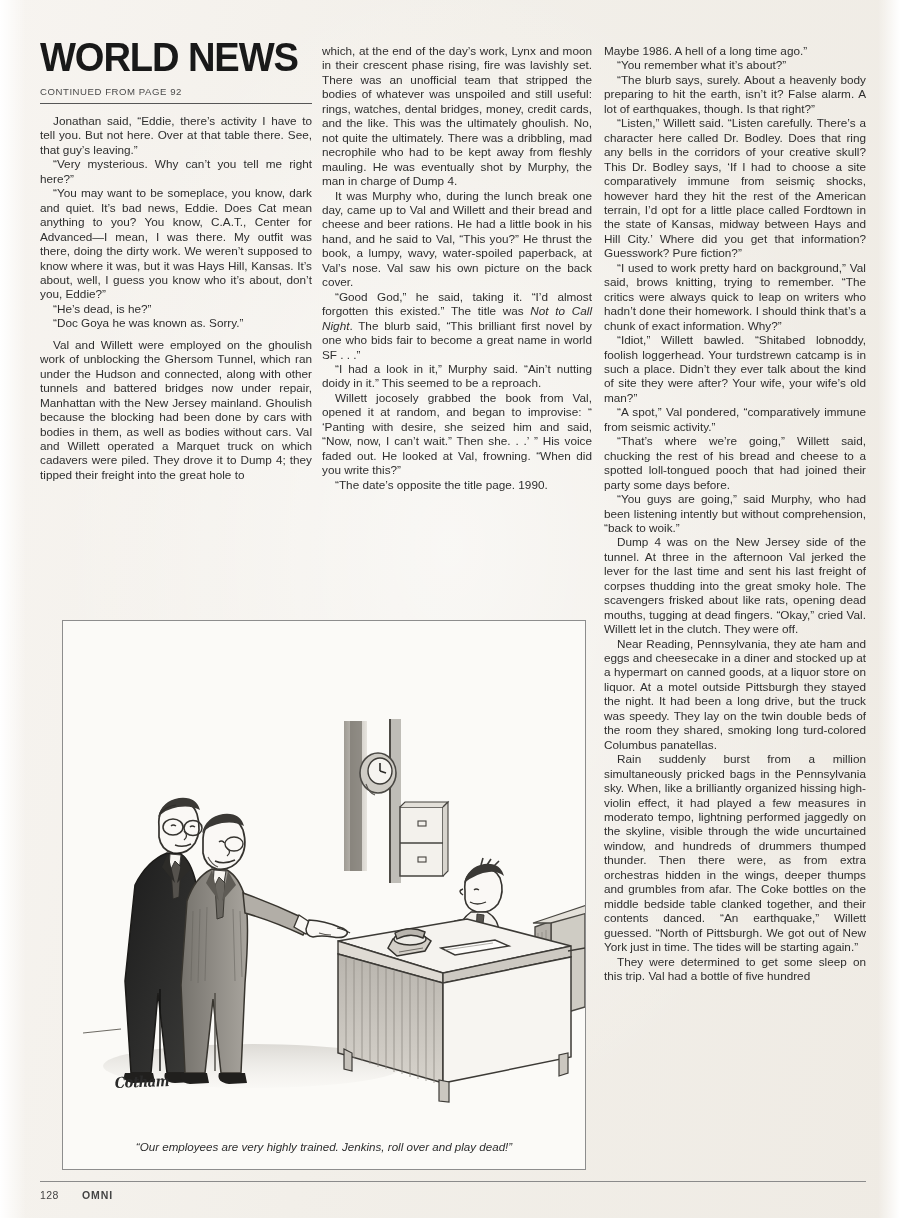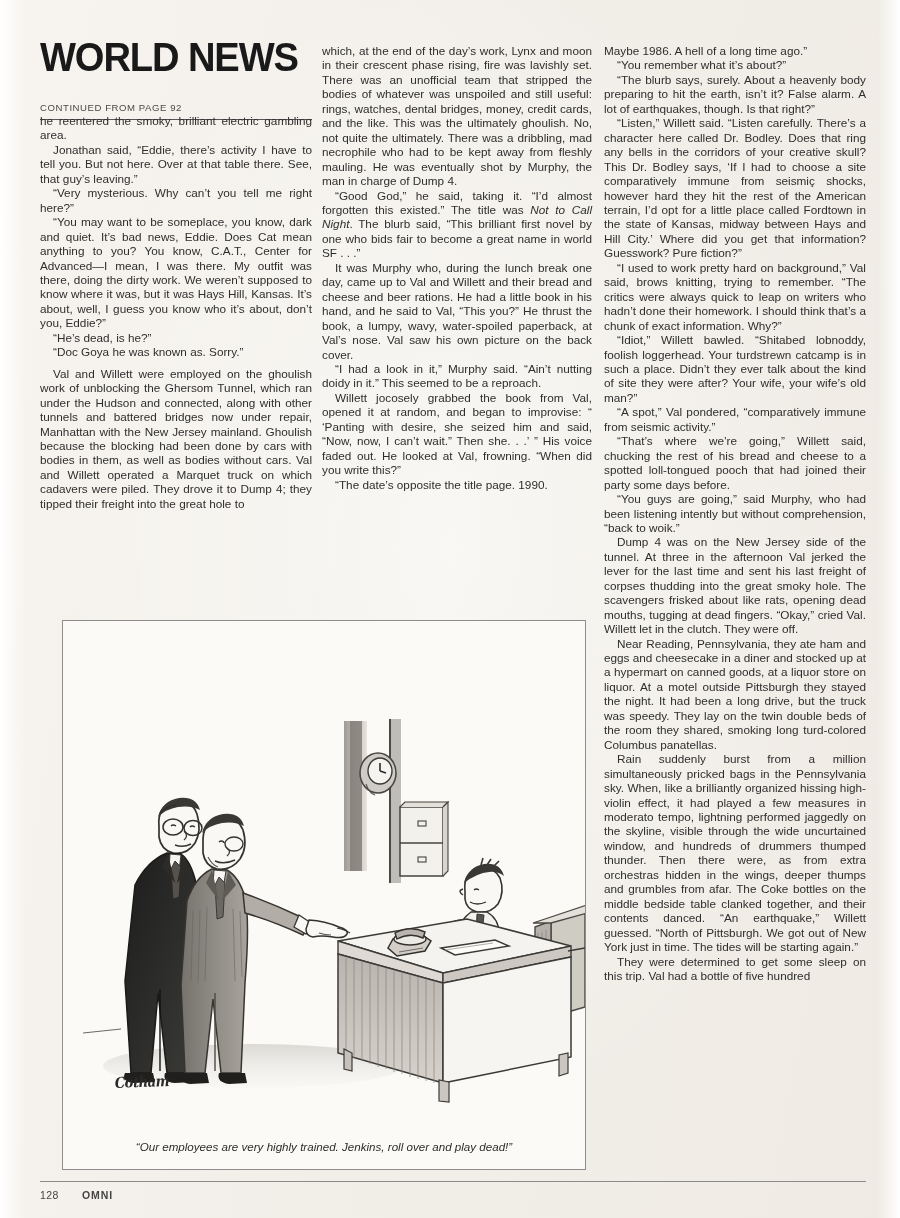--- a/index.html
+++ b/index.html
@@ -52,21 +52,21 @@
     font-weight: bold;
     font-size: 41px;
     line-height: 0.95;
     letter-spacing: -1.2px;
     color: #191919;
     transform: scaleX(0.93);
     transform-origin: left center;
     white-space: nowrap;
   }
   .masthead-cont {
-    margin-top: 25px;
+    margin-top: 9px;
     font-size: 9.6px;
     letter-spacing: 0.55px;
     color: #4a4a4a;
     font-weight: normal;
   }
   .masthead-rule {
     margin-top: 6px;
     height: 1px;
     background: #565656;
     width: 272px;
@@ -162,33 +162,32 @@
 <div class="page">
   <div class="paper-tone"></div>
 
   <div class="masthead">
     <div class="masthead-title">WORLD NEWS</div>
     <div class="masthead-cont">CONTINUED FROM PAGE 92</div>
     <div class="masthead-rule"></div>
   </div>
 
   <div class="col" id="col1">
-    <p class="noindent">he reentered the smoky, brilliant electric gambling area.</p>
     <p>Jonathan said, “Eddie, there’s activity I have to tell you. But not here. Over at that table there. See, that guy’s leaving.”</p>
     <p>“Very mysterious. Why can’t you tell me right here?”</p>
     <p>“You may want to be someplace, you know, dark and quiet. It’s bad news, Eddie. Does Cat mean anything to you? You know, C.A.T., Center for Advanced—I mean, I was there. My outfit was there, doing the dirty work. We weren’t supposed to know where it was, but it was Hays Hill, Kansas. It’s about, well, I guess you know who it’s about, don’t you, Eddie?”</p>
     <p>“He’s dead, is he?”</p>
     <p>“Doc Goya he was known as. Sorry.”</p>
     <p class="gap">Val and Willett were employed on the ghoulish work of unblocking the Ghersom Tunnel, which ran under the Hudson and connected, along with other tunnels and battered bridges now under repair, Manhattan with the New Jersey mainland. Ghoulish because the blocking had been done by cars with bodies in them, as well as bodies without cars. Val and Willett operated a Marquet truck on which cadavers were piled. They drove it to Dump 4; they tipped their freight into the great hole to</p>
   </div>
 
   <div class="col" id="col2">
     <p class="noindent">which, at the end of the day’s work, Lynx and moon in their crescent phase rising, fire was lavishly set. There was an unofficial team that stripped the bodies of whatever was unspoiled and still useful: rings, watches, dental bridges, money, credit cards, and the like. This was the ultimately ghoulish. No, not quite the ultimately. There was a dribbling, mad necrophile who had to be kept away from fleshly mauling. He was eventually shot by Murphy, the man in charge of Dump 4.</p>
+    <p>It was Murphy who, during the lunch break one day, came up to Val and Willett and their bread and cheese and beer rations. He had a little book in his hand, and he said to Val, “This you?” He thrust the book, a lumpy, wavy, water-spoiled paperback, at Val’s nose. Val saw his own picture on the back cover.</p>
     <p><span>“Good God,” he said, taking it. “I’d almost forgotten this existed.” The title was </span><i>Not to Call Night</i><span>. The blurb said, “This brilliant first novel by one who bids fair to become a great name in world SF . . .”</span></p>
-    <p>It was Murphy who, during the lunch break one day, came up to Val and Willett and their bread and cheese and beer rations. He had a little book in his hand, and he said to Val, “This you?” He thrust the book, a lumpy, wavy, water-spoiled paperback, at Val’s nose. Val saw his own picture on the back cover.</p>
     <p>“I had a look in it,” Murphy said. “Ain’t nutting doidy in it.” This seemed to be a reproach.</p>
     <p>Willett jocosely grabbed the book from Val, opened it at random, and began to improvise: “ ‘Panting with desire, she seized him and said, “Now, now, I can’t wait.” Then she. . .’ ” His voice faded out. He looked at Val, frowning. “When did you write this?”</p>
     <p>“The date’s opposite the title page. 1990.</p>
   </div>
 
   <div class="col" id="col3">
     <p class="noindent">Maybe 1986. A hell of a long time ago.”</p>
     <p>“You remember what it’s about?”</p>
     <p>“The blurb says, surely. About a heavenly body preparing to hit the earth, isn’t it? False alarm. A lot of earthquakes, though. Is that right?”</p>
     <p>“Listen,” Willett said. “Listen carefully. There’s a character here called Dr. Bodley. Does that ring any bells in the corridors of your creative skull? This Dr. Bodley says, ‘If I had to choose a site comparatively immune from seismiç shocks, however hard they hit the rest of the American terrain, I’d opt for a little place called Fordtown in the state of Kansas, midway between Hays and Hill City.’ Where did you get that information? Guesswork? Pure fiction?”</p>

